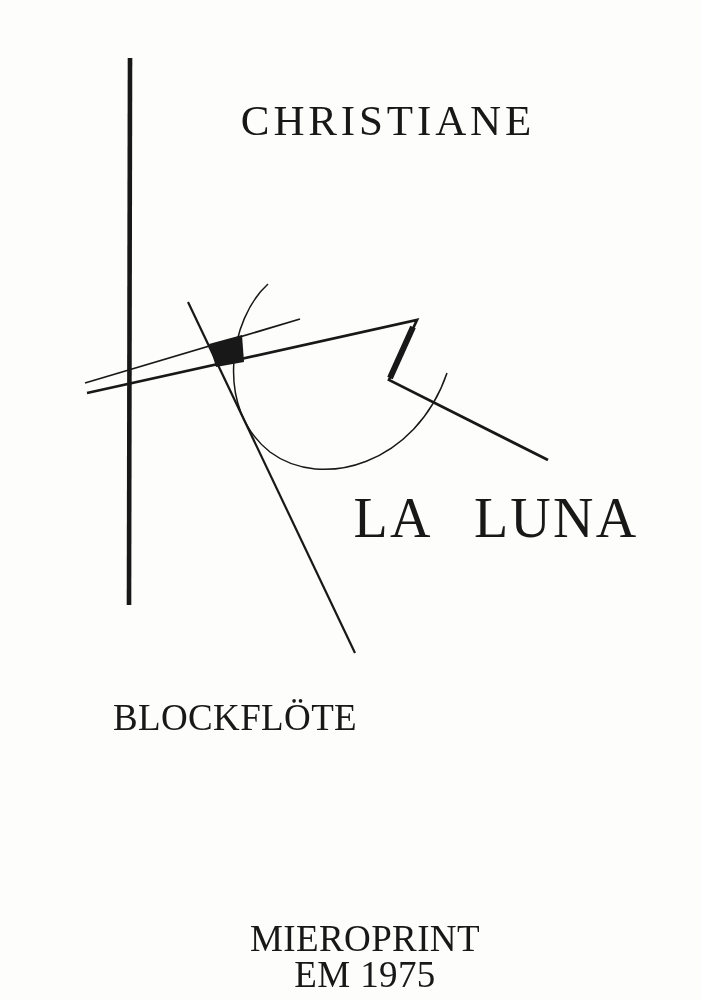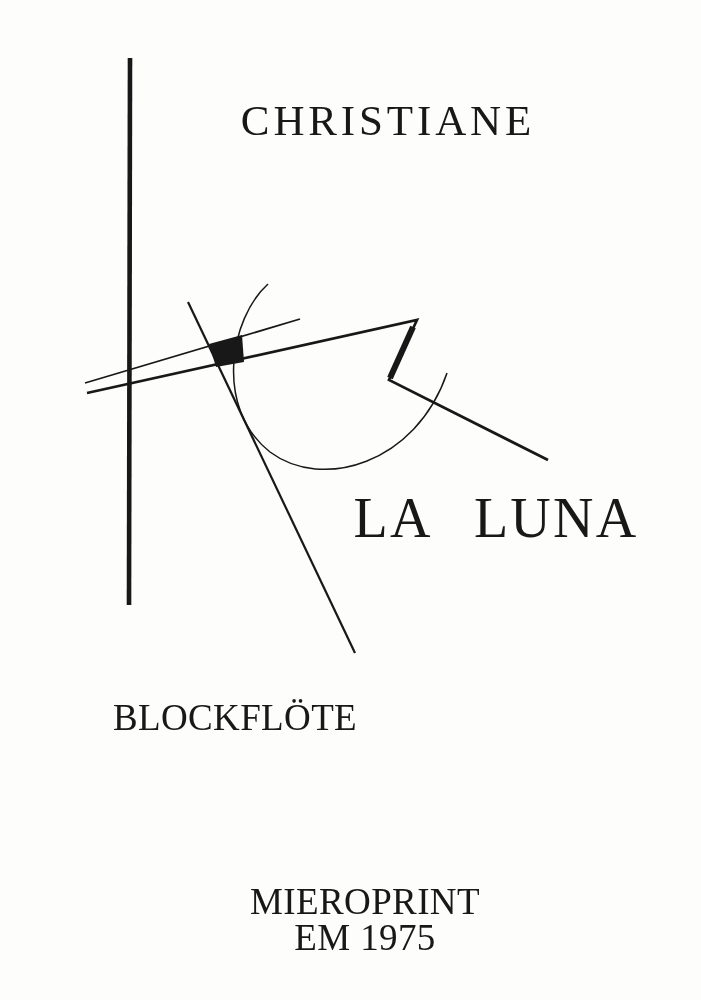--- a/index.html
+++ b/index.html
@@ -51,21 +51,21 @@
     left: 75px;
     top: 684px;
     width: 320px;
     font-size: 37px;
     line-height: 35px;
     letter-spacing: 0.01em;
     margin-top: 16px;
   }
   .publisher {
     left: 205px;
-    top: 884px;
+    top: 921px;
     width: 320px;
     font-size: 37px;
     line-height: 36px;
     letter-spacing: 0.01em;
     text-align: center;
   }
 </style>
 </head>
 <body>
 

